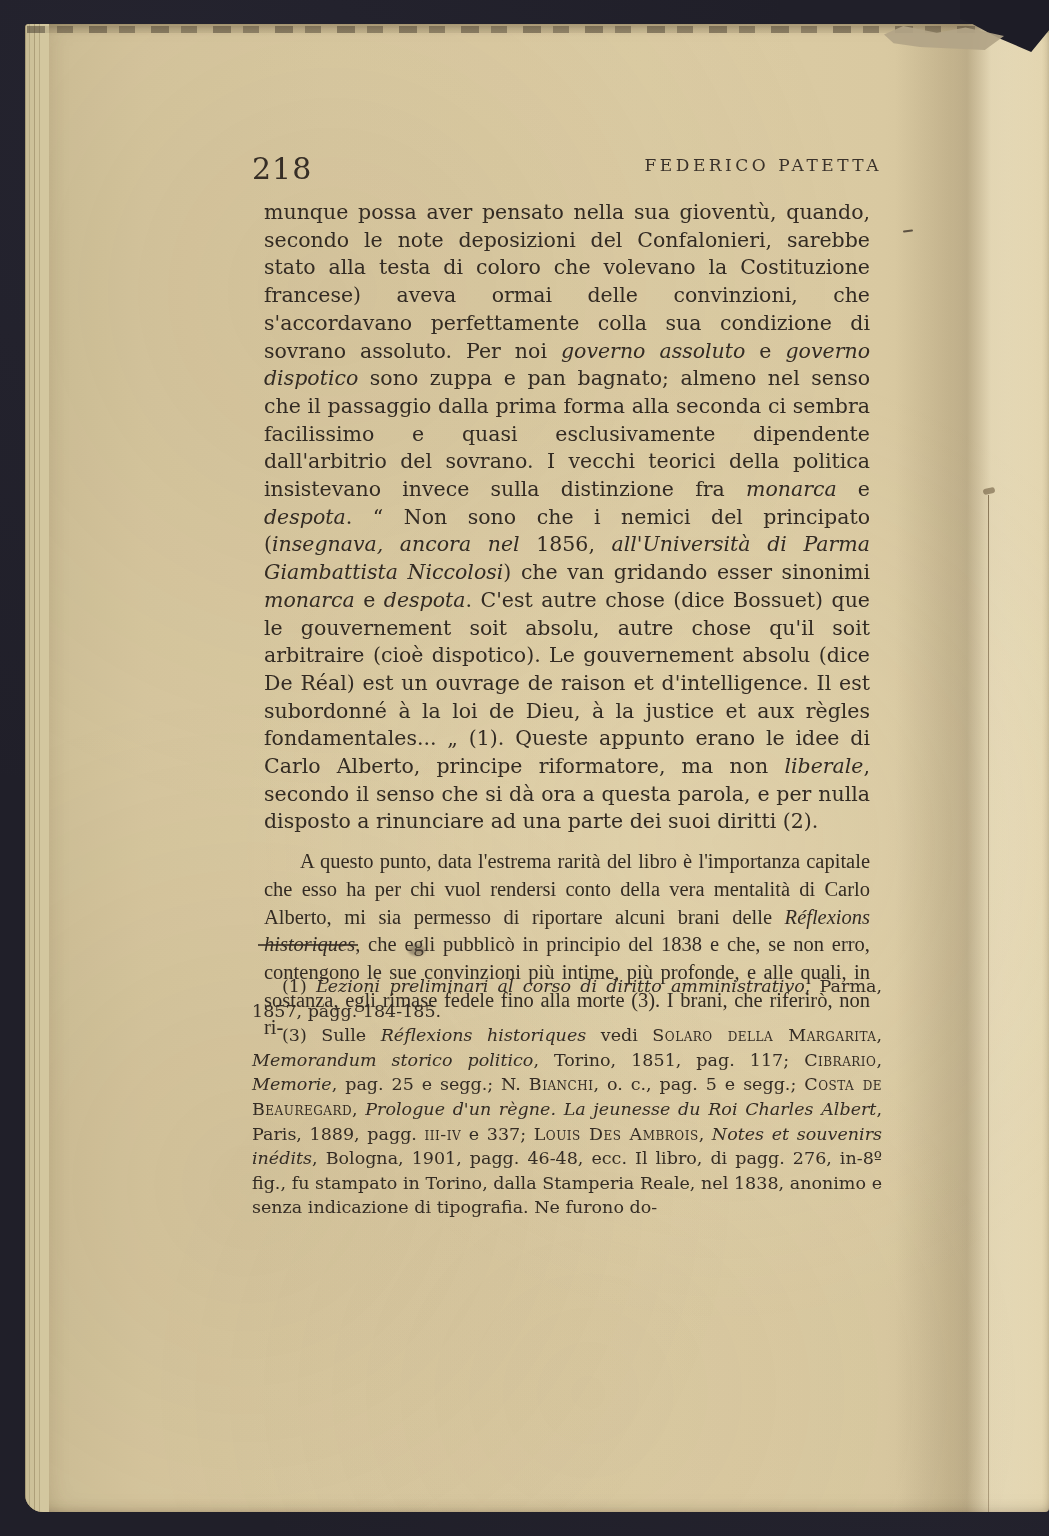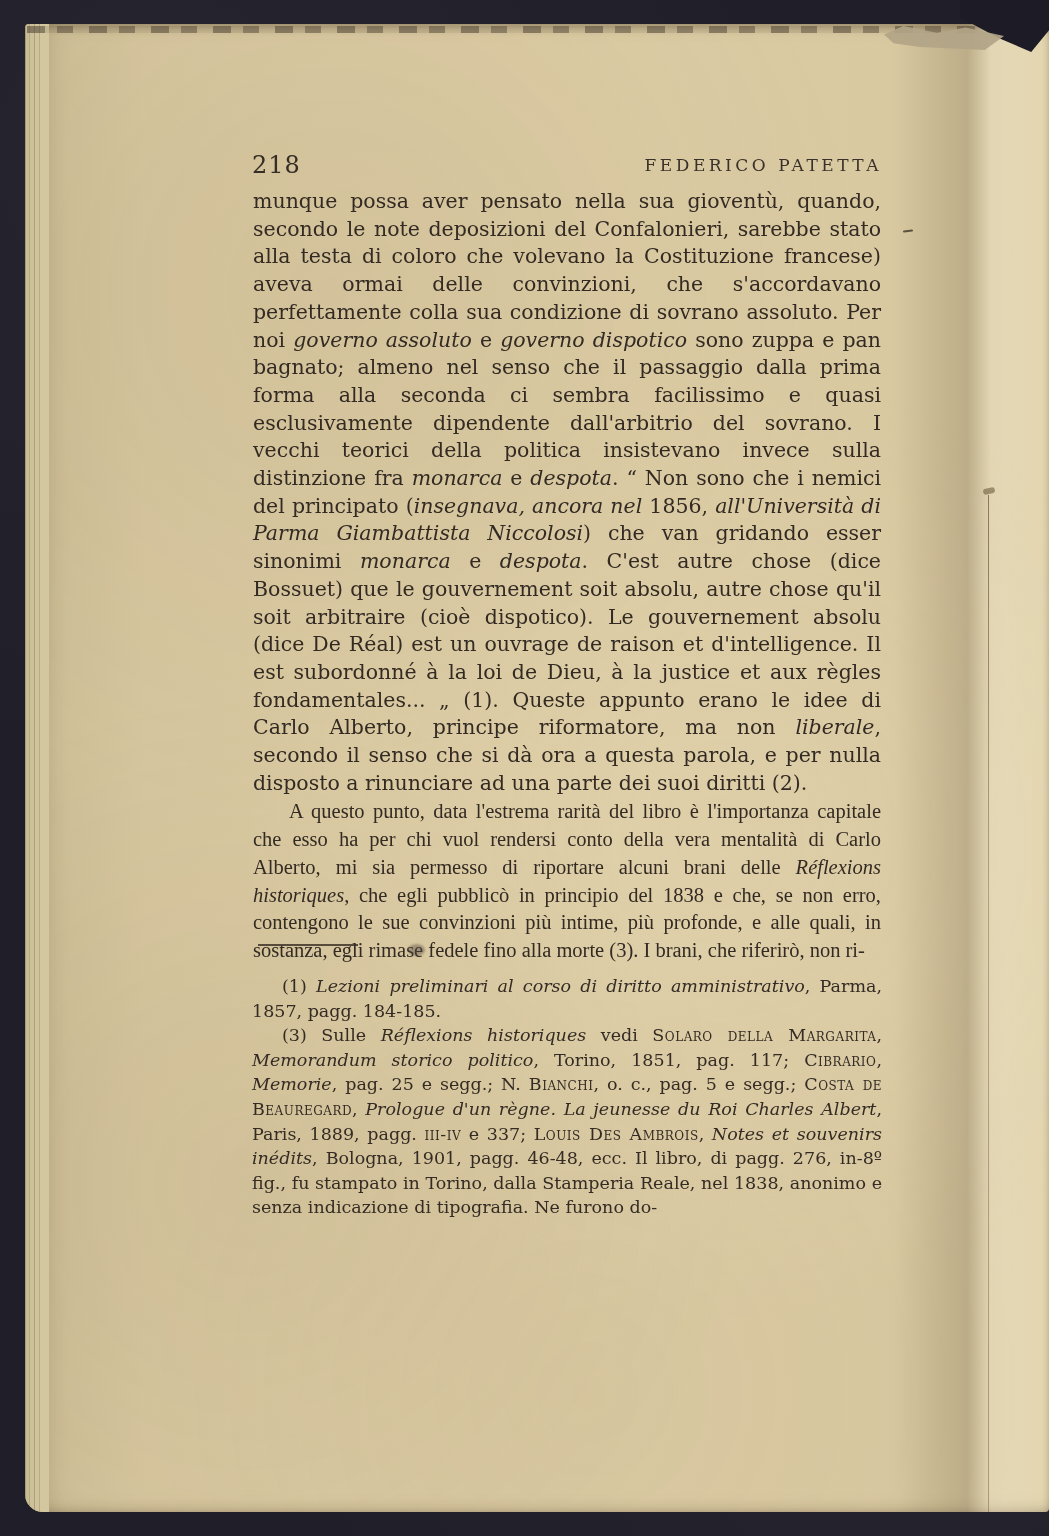--- a/index.html
+++ b/index.html
@@ -54,28 +54,28 @@
     position:absolute;top:0;left:960px;width:89px;height:52px;background:#1d1c26;
     clip-path:polygon(0 0,100% 0,100% 58%,80% 100%,42% 72%,14% 46%,0 36%);
   }
   .torn-patch{
     position:absolute;top:26px;left:884px;width:120px;height:24px;background:#b2a487;
     clip-path:polygon(0 35%,16% 0,44% 28%,68% 6%,100% 42%,84% 100%,30% 88%,8% 72%);
     opacity:.92;
   }
   .content{position:absolute;left:227px;top:0;width:630px;}
   .header-row{position:absolute;top:127px;left:0;width:630px;height:28px;}
-  .pagenum{position:absolute;left:0;top:0;font-size:24px;letter-spacing:1px;color:#362e26;}
+  .pagenum{position:absolute;left:0;top:0;font-size:30px;letter-spacing:1px;color:#362e26;}
   .running{display:block;text-align:right;font-size:17px;letter-spacing:3.5px;padding-top:4px;color:#3a322a;}
   .bodytext{
     position:absolute;top:163px;left:0;width:630px;
     font-size:20.5px;line-height:27.7px;text-align:justify;
     color:#332b23;
   }
-  .bodytext p{margin:1px;}
+  .bodytext p{margin:12px;}
   .bodytext p.indent{text-indent:36px;font-family:Liberation Serif, serif;}
   .fnrule{position:absolute;top:920px;left:6px;width:100px;height:0;border-top:2px solid rgba(55,45,35,.8);}
   .footnotes{
     position:absolute;top:950px;left:0;width:630px;
     font-size:17.5px;line-height:24.6px;text-align:justify;color:#342c24;
   }
   .footnotes p{margin:0;text-indent:30px;}
   .it{font-style:italic;}
   .sc{font-variant:small-caps;letter-spacing:.5px;}
   .stain{

